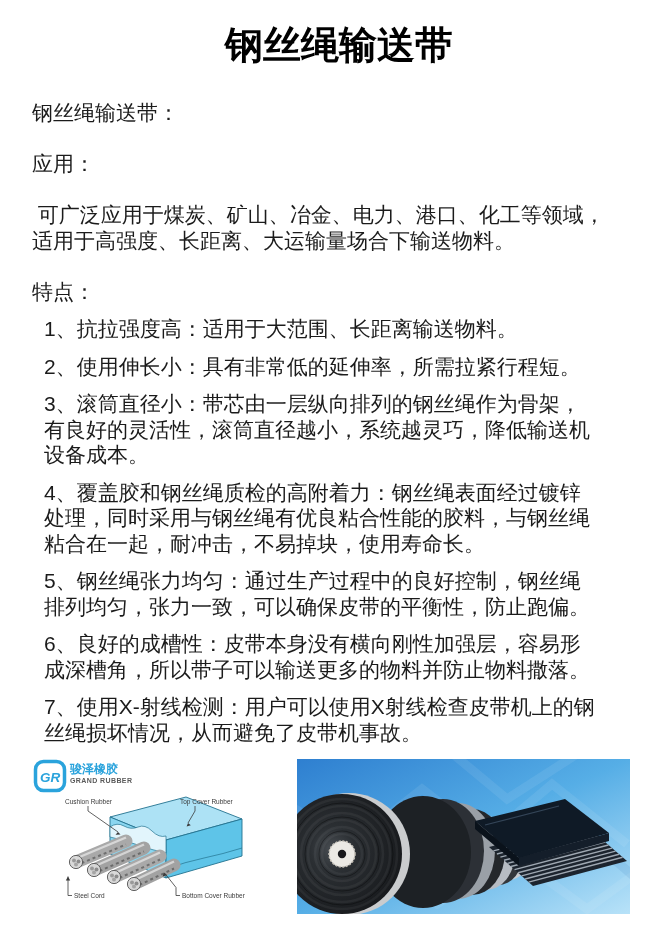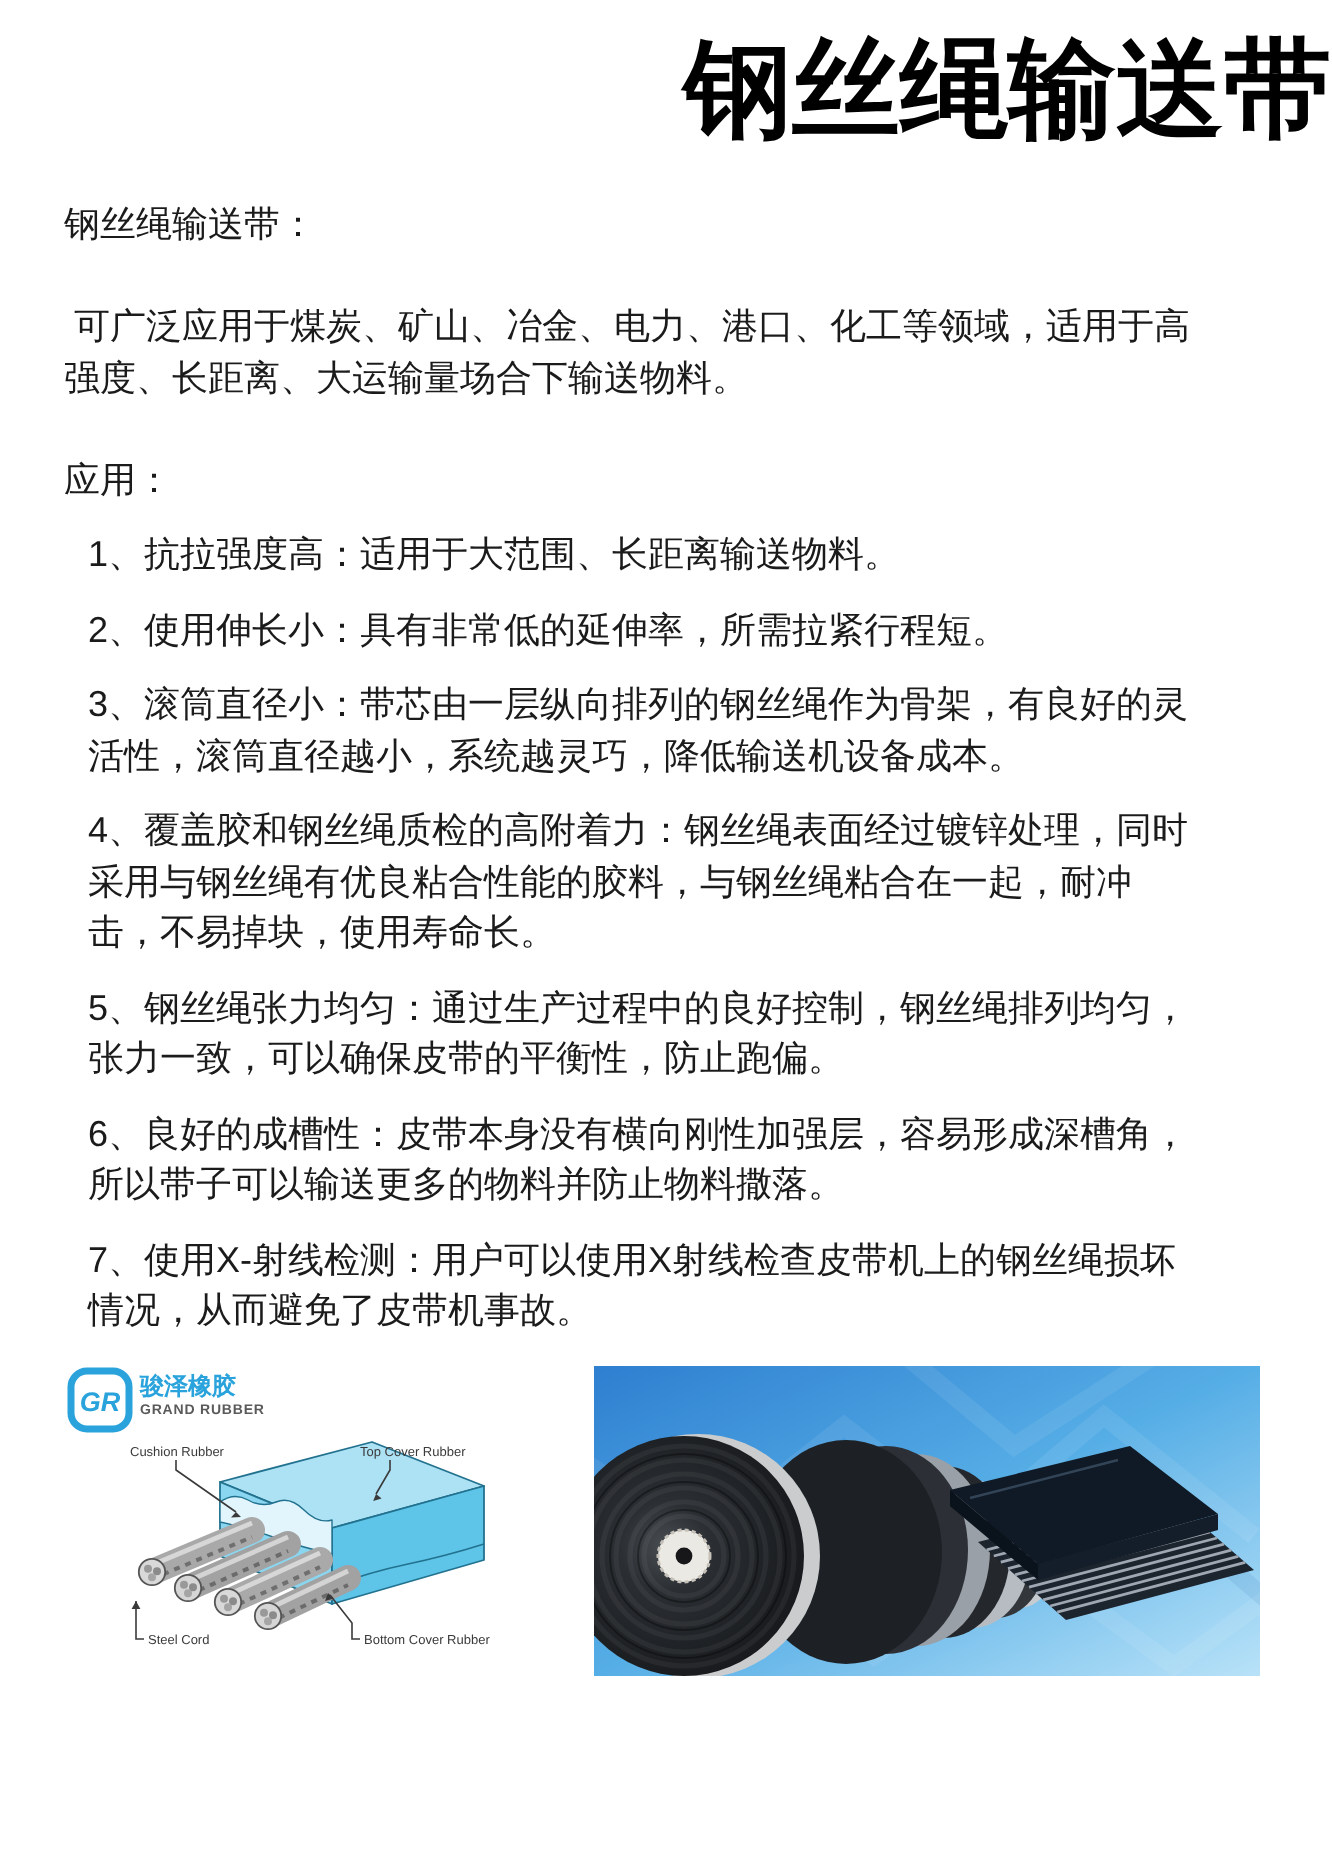--- a/index.html
+++ b/index.html
@@ -4,27 +4,27 @@
 <style>
   html,body{margin:0;padding:0;background:#ffffff;}
   body{
     width:666px;height:930px;overflow:hidden;
     font-family:"Liberation Sans","DejaVu Sans",sans-serif;
     color:#1b1b1b;
   }
   .page{width:666px;height:930px;background:#fff;position:relative;}
   h1.title{
     margin:14px 0 0 12px;
-    font-size:54px;line-height:62px;font-weight:700;color:#000;
-    text-align:right;letter-spacing:0px;white-space:nowrap;
+    font-size:38px;line-height:62px;font-weight:700;color:#000;
+    text-align:center;letter-spacing:0px;white-space:nowrap;
   }
   .text-col{padding-left:32px;width:575px;}
   .text-block{
     margin:25.5px 0 0 0;
-    font-size:18px;line-height:25.5px;
+    font-size:21px;line-height:25.5px;
     white-space:pre-wrap;word-break:break-all;
   }
   .text-block.first{margin-top:24px;}
   .text-block p{margin:12px;}
   .images-row{
     margin:3px 0 0 32px;
     display:flex;align-items:flex-end;
   }
   .diagram-wrap{width:226px;height:157px;flex:0 0 auto;}
   .photo-wrap{width:333px;height:155px;margin-left:39px;margin-top:2px;flex:0 0 auto;}
@@ -32,22 +32,23 @@
 </style>
 </head>
 <body>
 
 <div class="page">
 
   <h1 class="title">钢丝绳输送带</h1>
 
   <div class="text-col">
     <div class="text-block first">钢丝绳输送带：</div>
+    <div class="text-block">应用：</div>
     <div class="text-block"> 可广泛应用于煤炭、矿山、冶金、电力、港口、化工等领域，适用于高强度、长距离、大运输量场合下输送物料。</div>
-    <div class="text-block">应用：</div>
+    <div class="text-block">特点：</div>
     <div class="text-block" style="margin-top:0;"><p>1、抗拉强度高：适用于大范围、长距离输送物料。</p><p>2、使用伸长小：具有非常低的延伸率，所需拉紧行程短。</p><p>3、滚筒直径小：带芯由一层纵向排列的钢丝绳作为骨架，有良好的灵活性，滚筒直径越小，系统越灵巧，降低输送机设备成本。</p><p>4、覆盖胶和钢丝绳质检的高附着力：钢丝绳表面经过镀锌处理，同时采用与钢丝绳有优良粘合性能的胶料，与钢丝绳粘合在一起，耐冲击，不易掉块，使用寿命长。</p><p>5、钢丝绳张力均匀：通过生产过程中的良好控制，钢丝绳排列均匀，张力一致，可以确保皮带的平衡性，防止跑偏。</p><p>6、良好的成槽性：皮带本身没有横向刚性加强层，容易形成深槽角，所以带子可以输送更多的物料并防止物料撒落。</p><p>7、使用X-射线检测：用户可以使用X射线检查皮带机上的钢丝绳损坏情况，从而避免了皮带机事故。</p></div>
   </div>
 
   <div class="images-row">
 
     <div class="diagram-wrap">
       <svg width="226" height="157" viewBox="0 0 226 157" xmlns="http://www.w3.org/2000/svg">
         <rect x="0" y="0" width="226" height="157" fill="#ffffff"></rect>
 
         <g>

